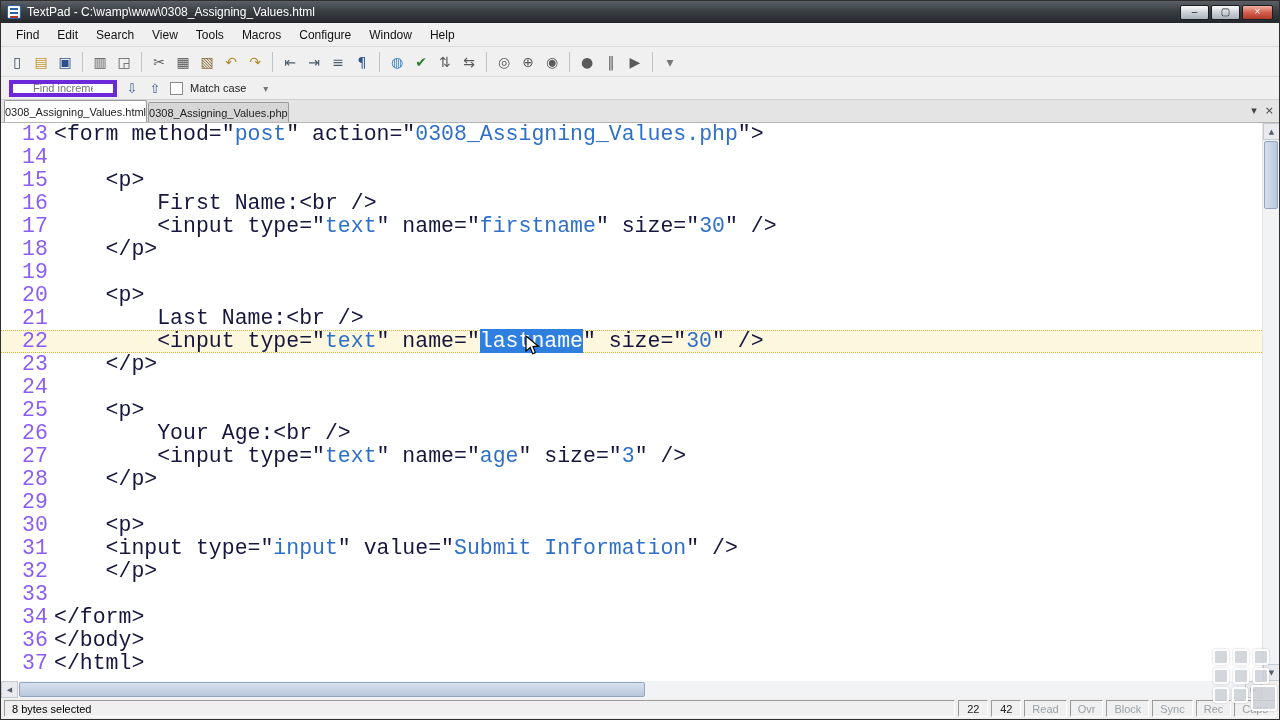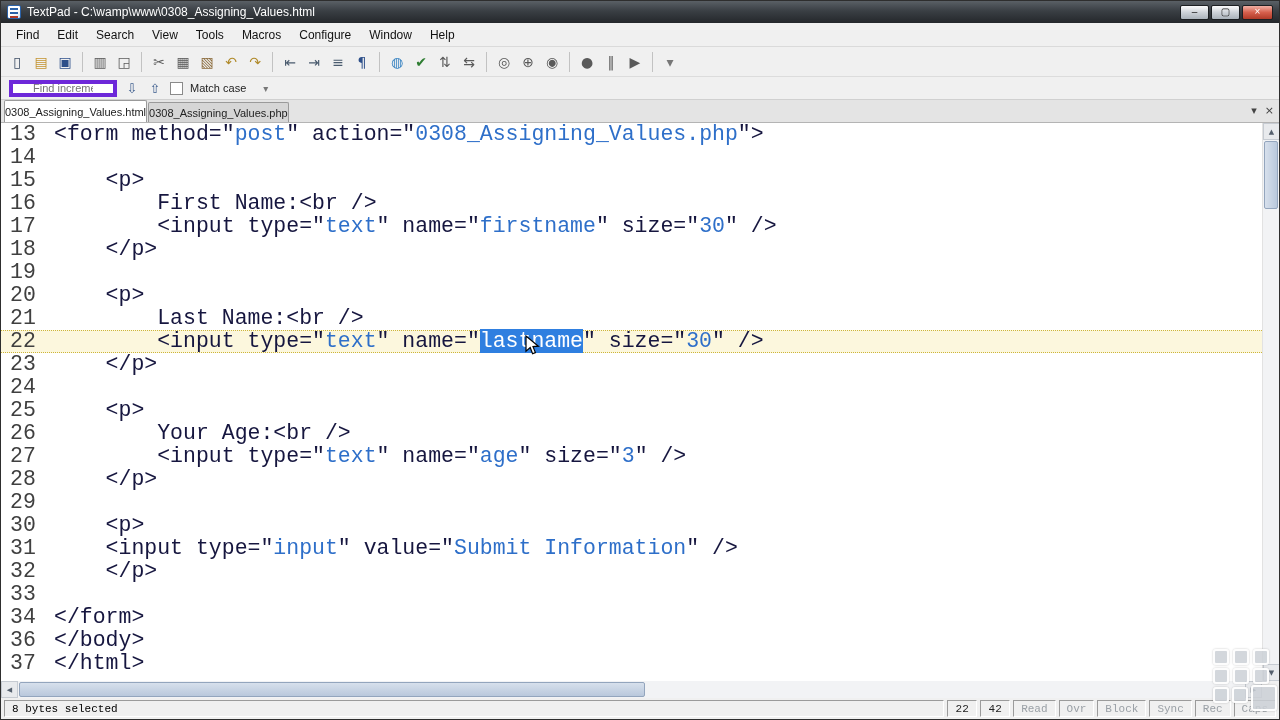--- a/index.html
+++ b/index.html
@@ -36,21 +36,21 @@
   
   .tabbar { height:23px; background:#e4e4e4; display:flex; align-items:flex-end; padding-left:3px; border-bottom:1px solid #b4b4b4; position:relative; }
   .tab { height:20px; padding:0 0; font-size:11px; display:flex; align-items:center; border:1px solid #9a9a9a; border-bottom:none; background:#d6d6d6; color:#222; margin-right:1px; border-radius:2px 2px 0 0; white-space:nowrap; }
   .tab.active { background:#fff; height:22px; }
   .tab-icons { position:absolute; right:5px; top:4px; display:flex; gap:8px; color:#444; font-size:11px; }
 
   
   .editor { position:relative; height:558px; background:#fff; overflow:hidden; }
   .code-scroll { position:absolute; left:0; top:0; right:17px; bottom:0; overflow:hidden; }
   .row { display:flex; height:23px; line-height:23px; white-space:pre; font-family:"Liberation Mono",monospace; font-size:21.5px; }
-  .ln { flex:0 0 45px; width:45px; padding-left:9px; color:#404040; }
+  .ln { flex:0 0 45px; width:45px; padding-left:21px; color:#8b5cf6; }
   .src { padding-left:8px; }
   .c { color:#16163f; }
   .s { color:#2e6fc9;text-align:center; }
   .sel { background:#2f7fe0; color:#fff; }
   .row.cur { background:#fcf7dd; border-top:1px dotted #cdb53a; border-bottom:1px dotted #cdb53a; line-height:21px; }
 
   
   .vscroll { position:absolute; right:0; top:0; bottom:0; width:17px; background:#f2f3f5; border-left:1px solid #e2e2e2; }
   .sbtn { position:absolute; left:0; width:17px; height:17px; background:#e8eaed; border:1px solid #c6cbd2; display:flex; align-items:center; justify-content:center; font-size:7px; color:#55606e; }
   .sbtn.up { top:0; }
@@ -59,21 +59,21 @@
   .hscrollwrap { height:17px; display:flex; }
   .hscroll { position:relative; flex:1; background:#f2f3f5; }
   .hbtn { position:absolute; top:0; width:17px; height:17px; background:#e8eaed; border:1px solid #c6cbd2; display:flex; align-items:center; justify-content:center; font-size:7px; color:#55606e; }
   .hbtn.left { left:0; }
   .hbtn.right { right:0; }
   .hthumb { position:absolute; top:1px; bottom:1px; left:18px; width:626px; background:linear-gradient(#d7e0ec,#b9c8dc); border:1px solid #93a5bd; border-radius:2px; }
   .corner { width:17px; background:#f0f0f0; }
 
   
   .statusbar { height:21px; background:#f0f0f0; display:flex; align-items:center; gap:3px; padding:0 3px; font-size:11px; }
-  .cell { height:17px; border:1px solid; border-color:#9b9b9b #fff #fff #9b9b9b; display:flex; align-items:center; padding:0 7px; background:#f0f0f0; white-space:nowrap;font-family:Liberation Mono, monospace; }
+  .cell { height:17px; border:1px solid; border-color:#9b9b9b #fff #fff #9b9b9b; display:flex; align-items:center; padding:0 7px; background:#f0f0f0; white-space:nowrap; }
   .cell.main { flex:1; color:#000; }
   .cell.num { color:#222; justify-content:center; min-width:30px; }
   .cell.ind { color:#9aa0a6; }
 
   
   .overlay { position:absolute; right:0; bottom:4px; width:66px; height:66px; z-index:50; }
   .osq { position:absolute; background:rgba(203,208,214,.85); border:2px solid rgba(255,255,255,.95); border-radius:3px; box-shadow:0 0 2px rgba(0,0,0,.25); }
 
   .cursor { position:absolute; left:524px; top:334px; z-index:100; }
 </style>

